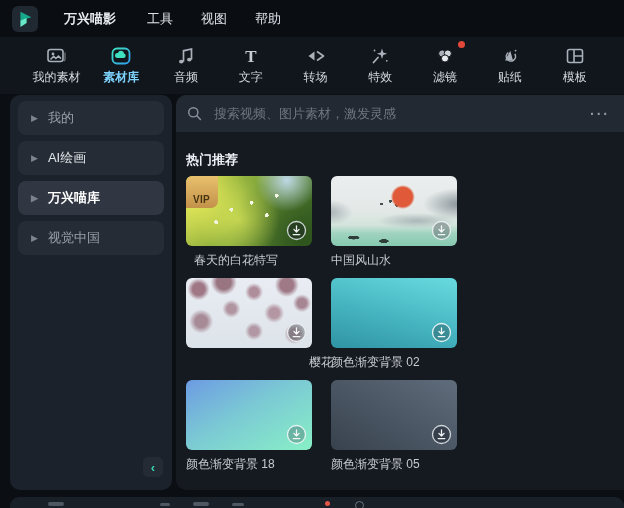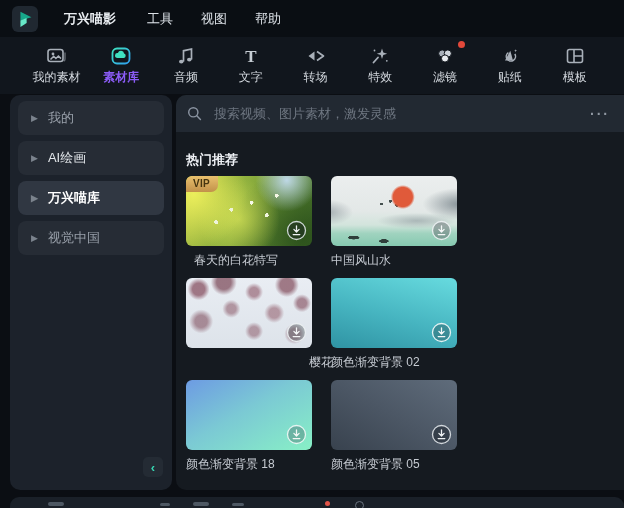--- a/index.html
+++ b/index.html
@@ -15,21 +15,21 @@
     background:#202831; display:flex; align-items:center; justify-content:center; }
   .app-title{ color:#e9edf1; font-size:13px; font-weight:700; margin-left:26px; }
   .menu-items{ display:flex; margin-left:17px; }
   .menu-item{ color:#dde2e8; font-size:13px; padding:0 14px; line-height:37px; cursor:default; }
   
   .ribbon{ position:absolute; top:37px; left:0; right:0; height:57px; background:#11161d; }
   .tabs{ position:absolute; left:24px; top:7px; width:583px; display:flex; }
   .tab{ flex:1; display:flex; flex-direction:column; align-items:center; gap:1px; position:relative; }
   .ticon{ width:24px; height:24px; position:relative; }
   .tlabel{ font-size:12px; color:#d4d9df; white-space:nowrap; }
-  .tab.active .tlabel{ color:#8b5cf6; font-weight:700; }
+  .tab.active .tlabel{ color:#7dd3fc; font-weight:700; }
   .badge-dot{ position:absolute; top:-3px; left:calc(50% + 13px); width:7px; height:7px;
     border-radius:50%; background:#e2483a; }
   
   .sidebar{ position:absolute; left:10px; top:95px; width:162px; height:395px;
     background:#1c222b; border-radius:10px; }
   .side-item{ position:absolute; left:8px; width:146px; height:34px; border-radius:8px;
     background:#262c35; display:flex; align-items:center; padding-left:13px; gap:10px;
     color:#99a0aa; font-size:13px; cursor:default; }
   .side-item .chev{ color:#7b838d; font-size:9px; }
   .side-item.bright{ color:#e2e6ea; }
@@ -50,21 +50,21 @@
   .section-title{ position:absolute; left:10px; top:56px; color:#eef1f5; font-size:13px; font-weight:700; }
   .card{ position:absolute; width:126px; height:70px; border-radius:6px; overflow:hidden; cursor:default; }
   .c-0{ left:10px;  top:81px; }  .c-1{ left:155px; top:81px; }
   .c-2{ left:10px;  top:183px; } .c-3{ left:155px; top:183px; }
   .c-4{ left:10px;  top:285px; } .c-5{ left:155px; top:285px; }
   .card-label{ position:absolute; width:145px; color:#c6cbd2; font-size:12px; }
   .l-0{ left:10px;  top:157px;margin-left:8px; } .l-1{ left:155px; top:157px; }
   .l-2{ left:12px;  top:259px;text-align:right; } .l-3{ left:155px; top:259px; }
   .l-4{ left:10px;  top:361px; } .l-5{ left:155px; top:361px; }
   .vip{ position:absolute; top:0; left:0; background:linear-gradient(180deg,#e9c06d,#c2914a);
-    color:#463510; font-size:10px; font-weight:800; padding:2px 8px 3px 7px;
+    color:#463510; font-size:10px; font-weight:800; padding:18px 8px 3px 7px;
     border-radius:6px 0 7px 0; letter-spacing:.3px; }
   .dl{ position:absolute; right:5px; bottom:5px; width:21px; height:21px; cursor:default; }
   
   .bottombar{ position:absolute; left:10px; right:0; top:497px; height:11px;
     background:#1a2028; border-radius:9px 9px 0 0; }
   .frag{ position:absolute; background:#4e5863; border-radius:2px; }
   .fr-1{ left:38px;  top:5px; width:16px; height:4px; }
   .fr-2{ left:150px; top:6px; width:10px; height:3px; }
   .fr-3{ left:183px; top:5px; width:16px; height:4px; }
   .fr-4{ left:222px; top:6px; width:12px; height:3px; }

